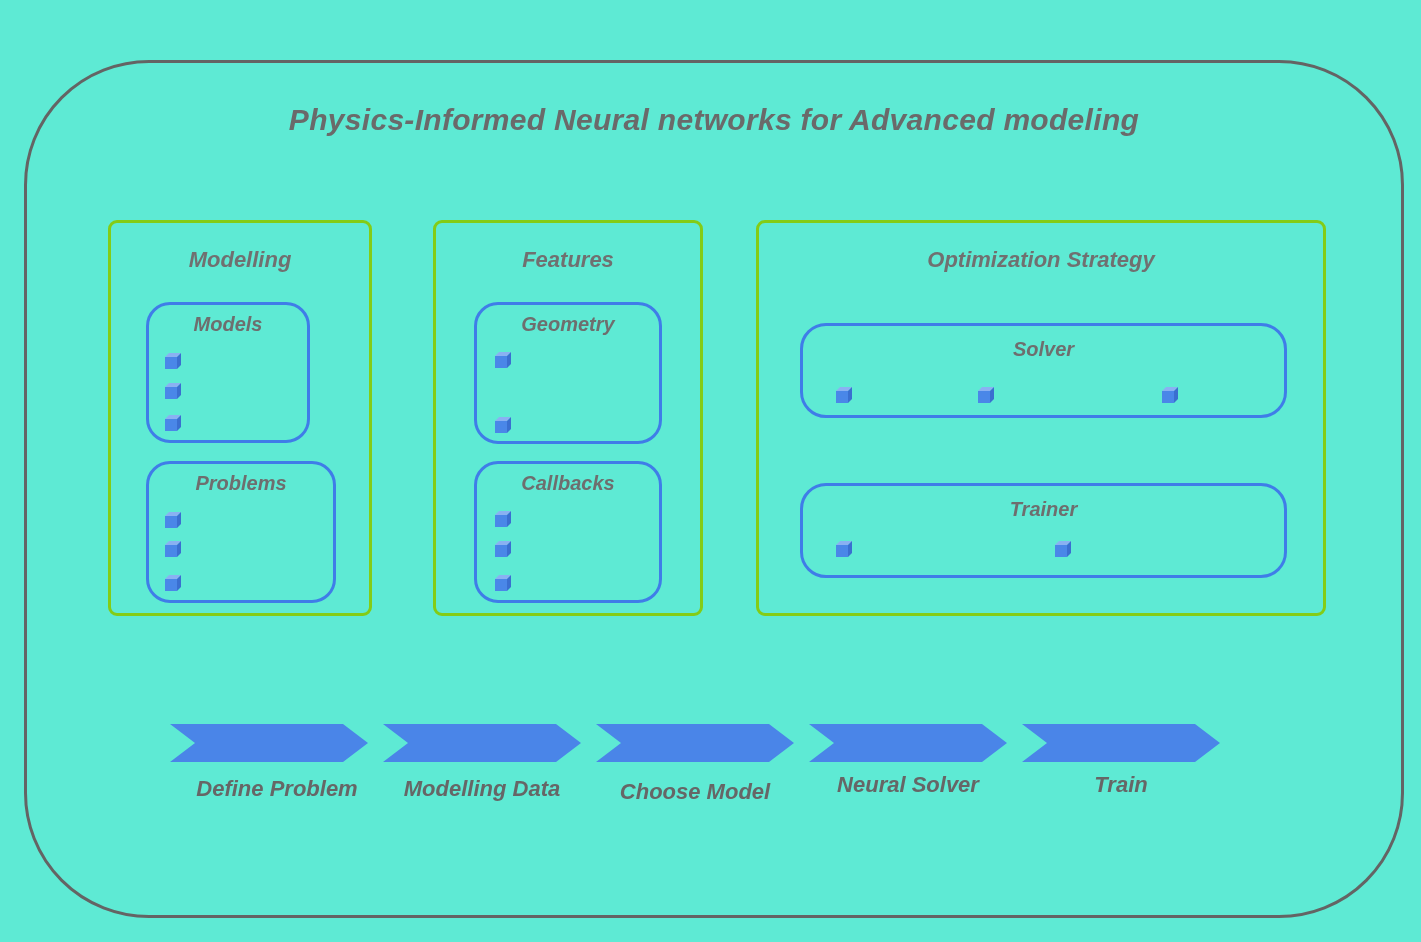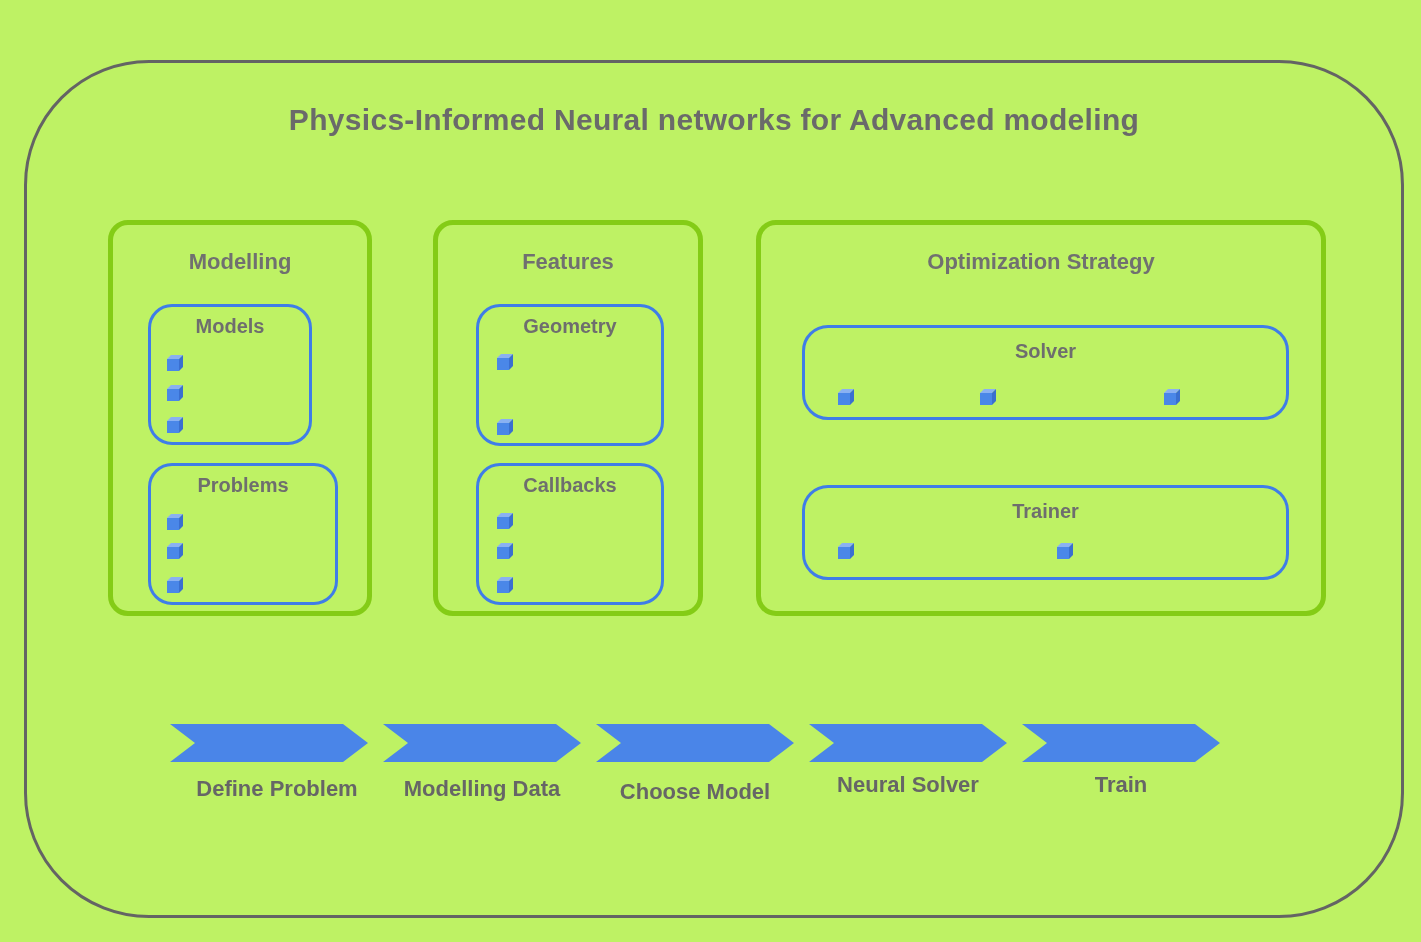--- a/index.html
+++ b/index.html
@@ -1,29 +1,29 @@
 <!DOCTYPE html>
 <html><head>
 <meta charset="utf-8">
 <style>
   html,body{margin:0;padding:0;background:#000;}
   body{font-family:"Liberation Sans", sans-serif;}
-  .stage{position:relative;width:1421px;height:942px;background:#bef264;overflow:hidden;}
+  .stage{position:relative;width:1421px;height:942px;background:#5eead4;overflow:hidden;font-style:italic;}
 
   .outer-frame{
     position:absolute;left:24px;top:60px;width:1380px;height:858px;
     border:3px solid #646464;border-radius:125px;box-sizing:border-box;
   }
   .title{
     position:absolute;top:40px;left:0;width:100%;text-align:center;
     font-size:30px;font-weight:bold;color:#6a6a6a;letter-spacing:0.3px;
   }
 
   .section{
-    position:absolute;border:5px solid #84cc16;border-radius:20px;box-sizing:border-box;
+    position:absolute;border:3px solid #84cc16;border-radius:9px;box-sizing:border-box;
   }
   .section-label{
     position:absolute;top:24px;left:0;width:100%;text-align:center;
     font-size:22px;font-weight:bold;color:#707070;
   }
   #sec-modelling{left:108px;top:220px;width:264px;height:396px;}
   #sec-features{left:433px;top:220px;width:270px;height:396px;}
   #sec-optimization{left:756px;top:220px;width:570px;height:396px;}
 
   .subbox{

